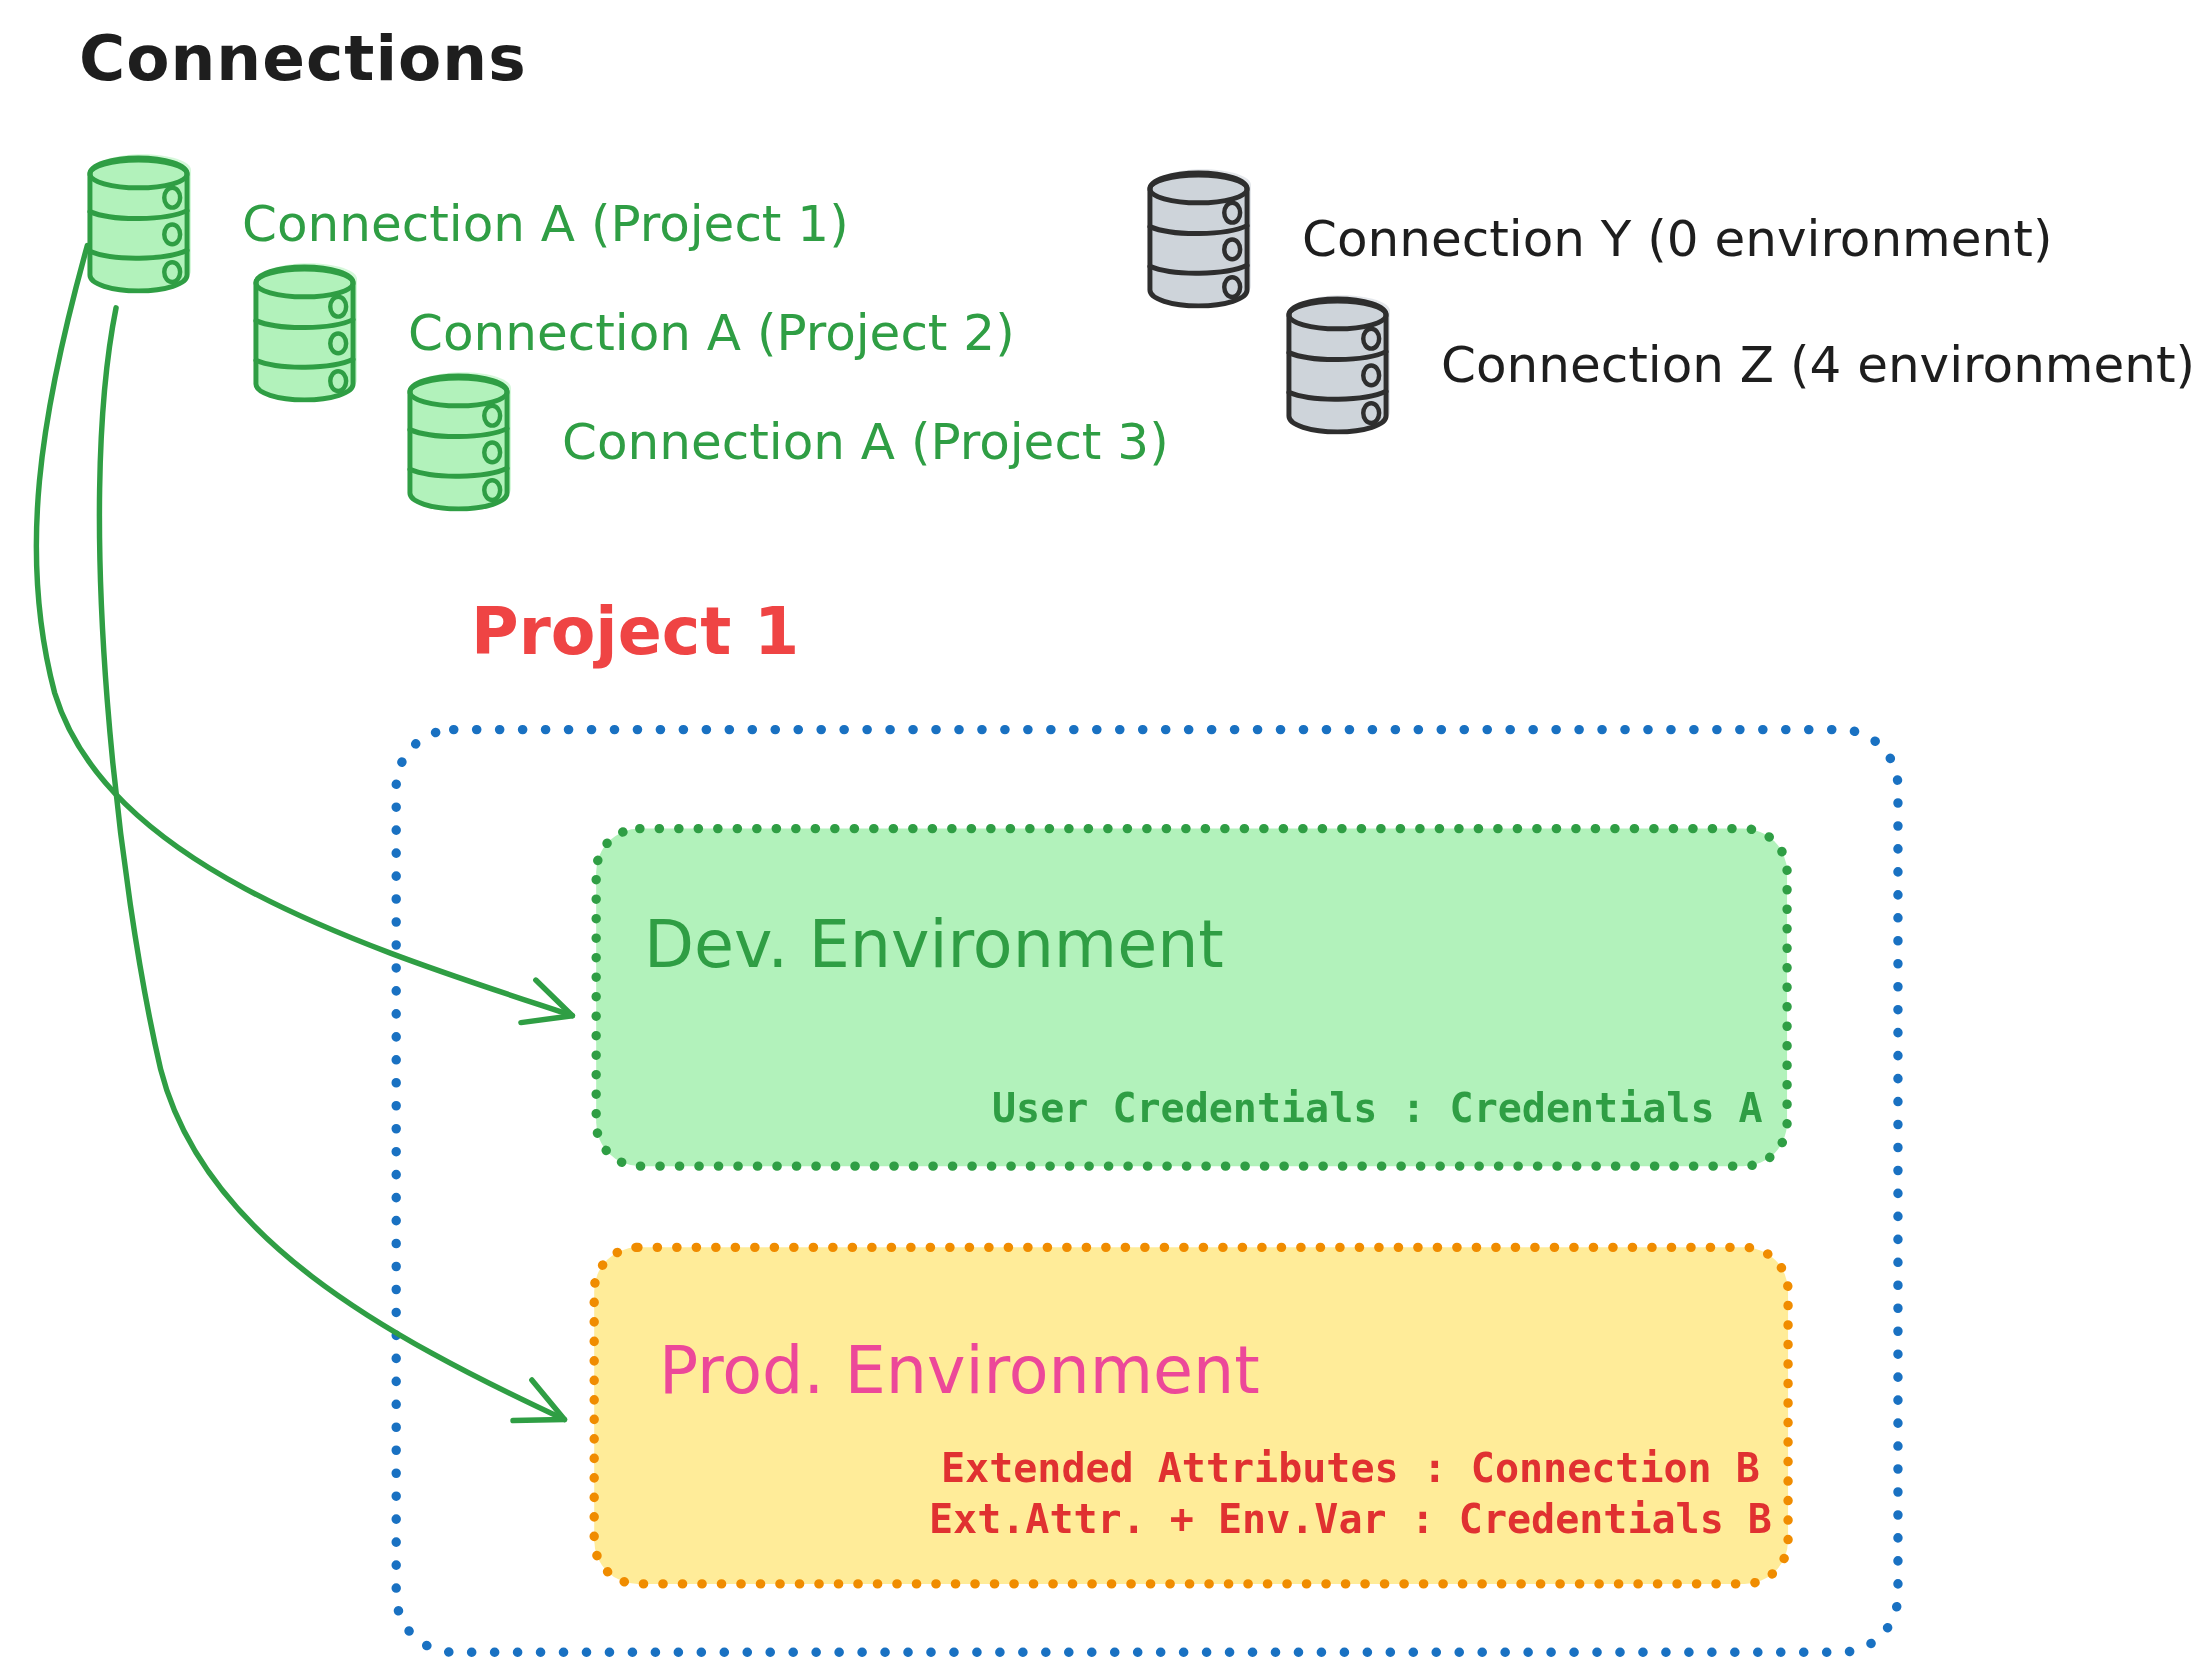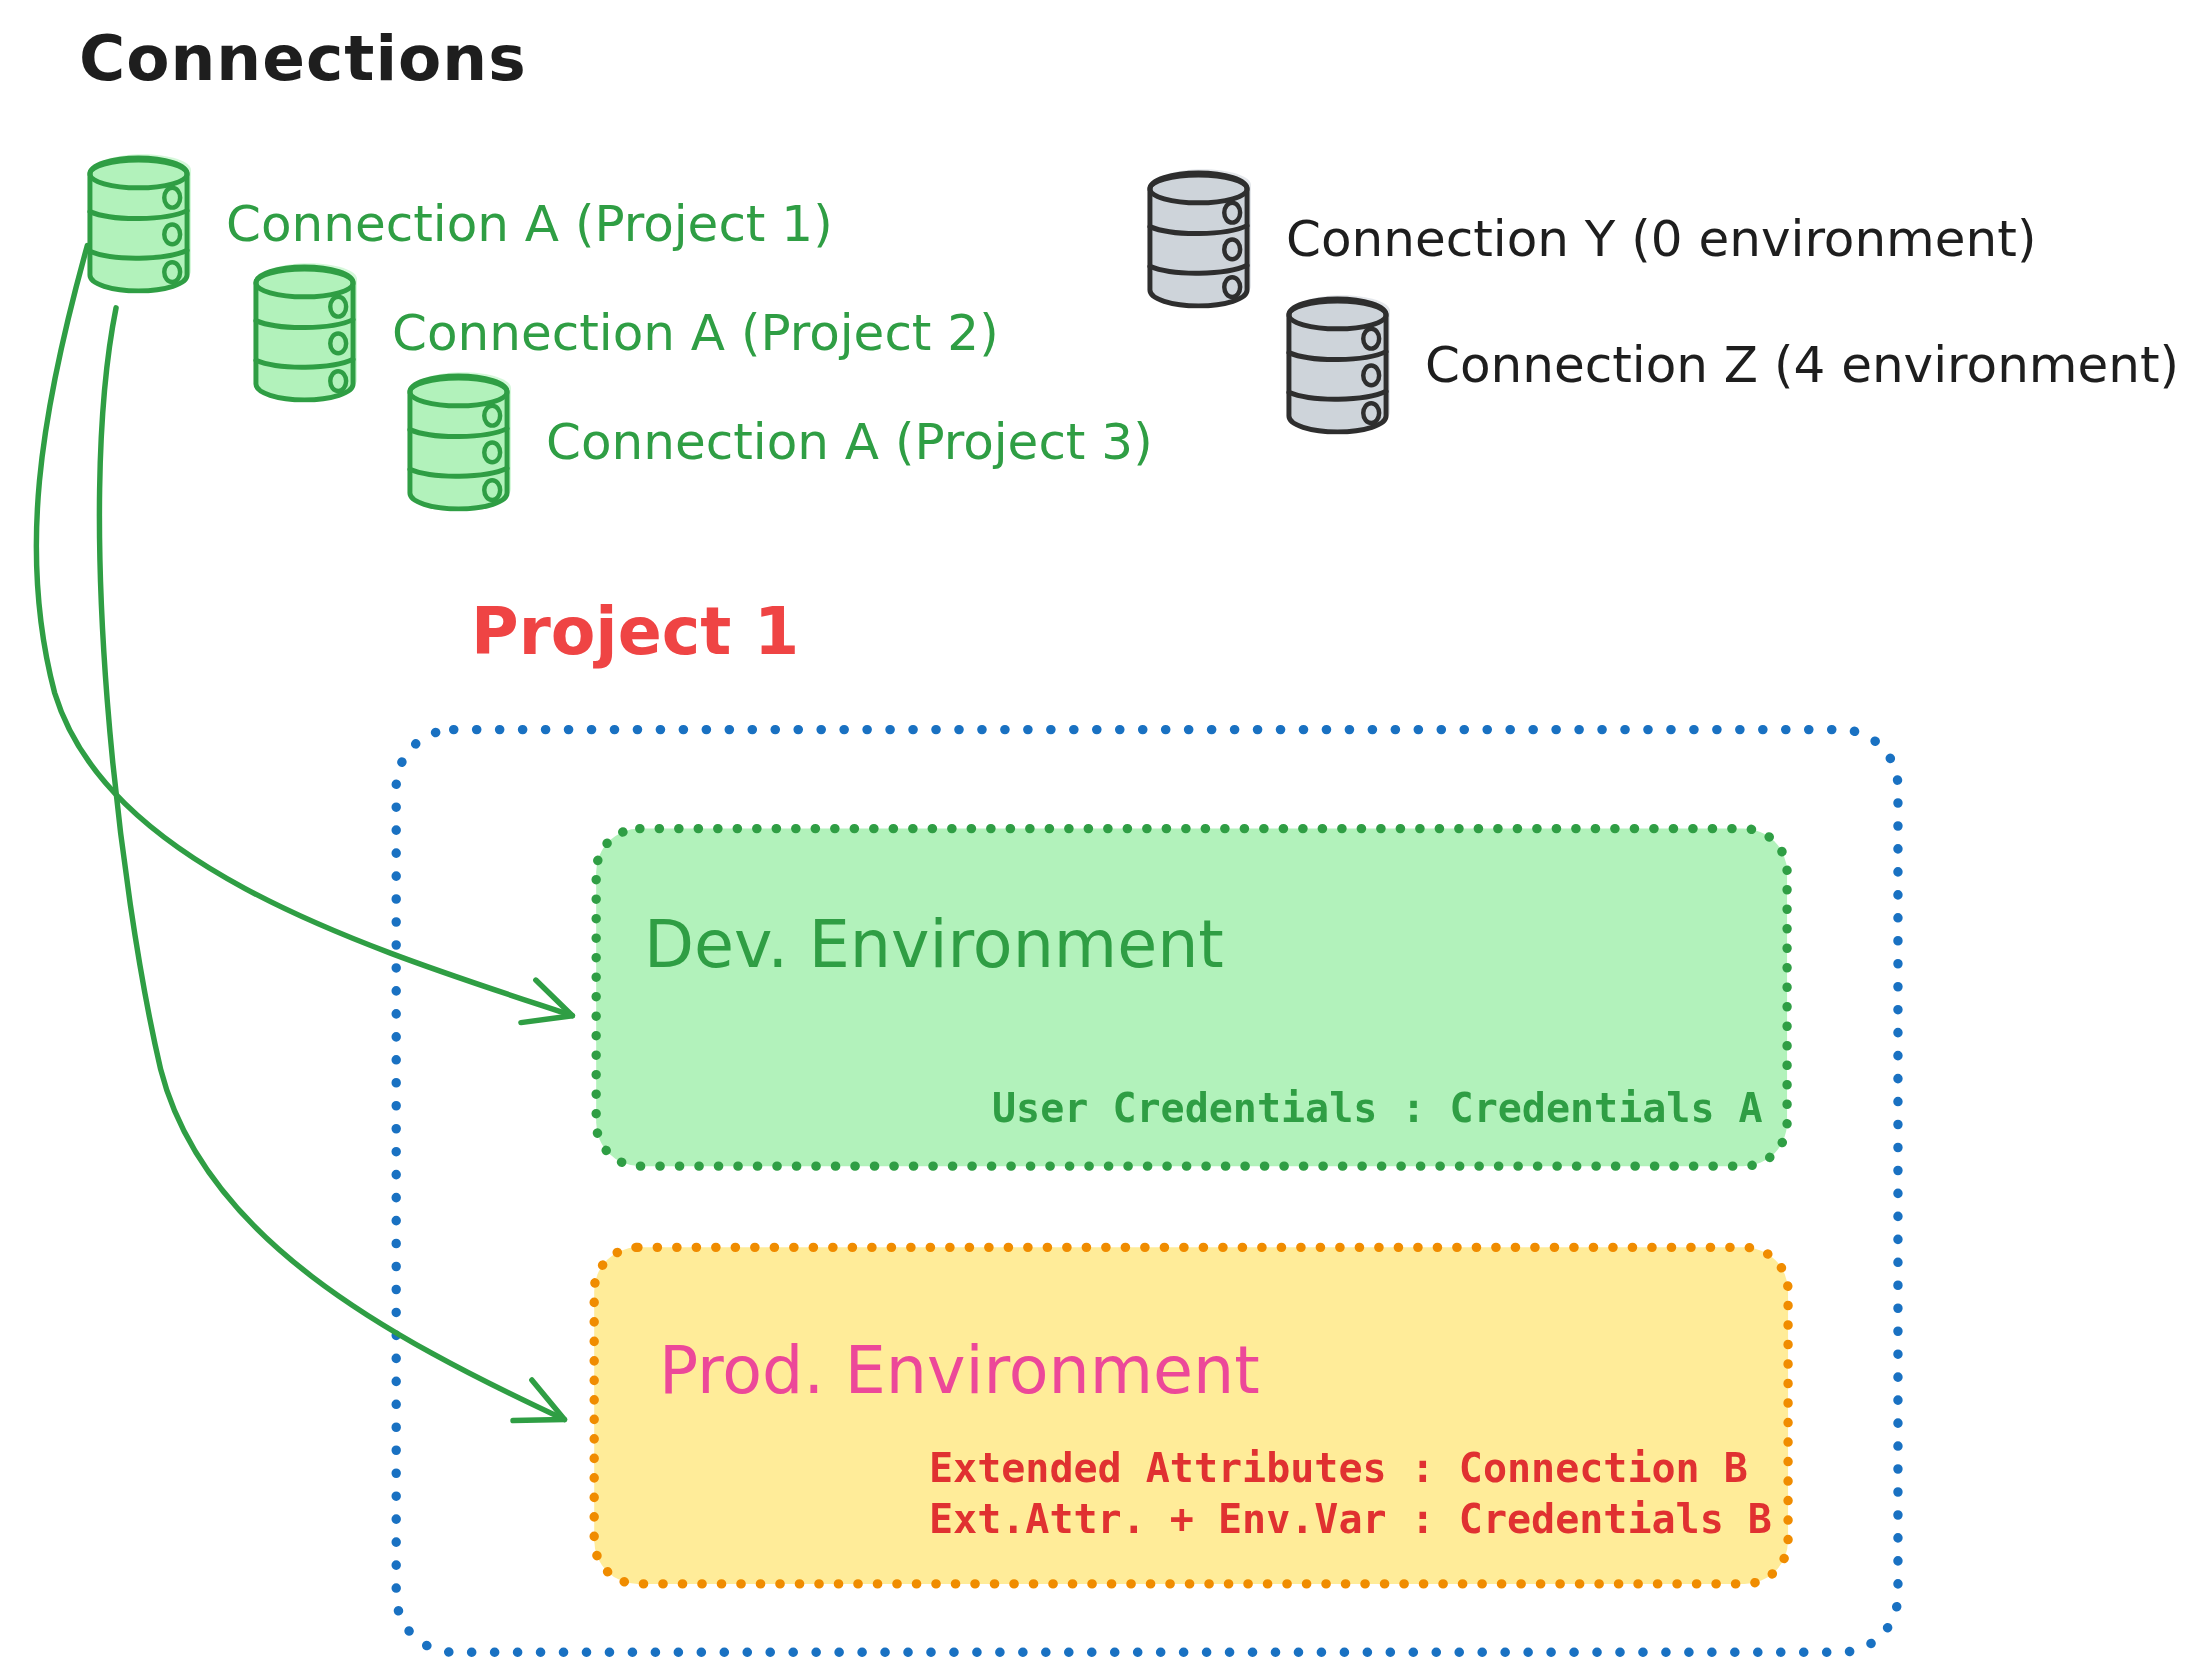--- a/index.html
+++ b/index.html
@@ -4,31 +4,31 @@
 <style>
   html,body{margin:0;padding:0;background:#ffffff;}
   .canvas{
     position:relative;
     width:2212px;height:1674px;
     background:#ffffff;
     font-family:"DejaVu Sans", sans-serif;
     color:#1e1e1e;
     overflow:hidden;
   }
-  .abs{position:absolute;}
+  .abs{position:absolute;text-align:center;}
   svg.layer{position:absolute;left:0;top:0;pointer-events:none;}
 
   .title{
     left:79px;top:22px;
     font-size:63px;font-weight:700;letter-spacing:1px;
     color:#1e1e1e;margin:0;
   }
 
   
-  .conn{position:absolute;display:flex;align-items:center;gap:32px;}
+  .conn{position:absolute;display:flex;align-items:center;gap:48px;}
   .conn .db-icon{width:111px;height:141px;flex:0 0 auto;}
   .conn .conn-label{font-size:50px;white-space:nowrap;}
   .conn-green .conn-label{color:#2f9e44;}
   .conn-gray  .conn-label{color:#1e1e1e;}
 
   .db-green{--db-stroke:#2f9e44;--db-fill:#b2f2bb;}
   .db-gray {--db-stroke:#2e2e2e;--db-fill:#ced4da;}
 
   .conn-a1{left:83px;  top:153px;}
   .conn-a2{left:249px; top:262px;}

